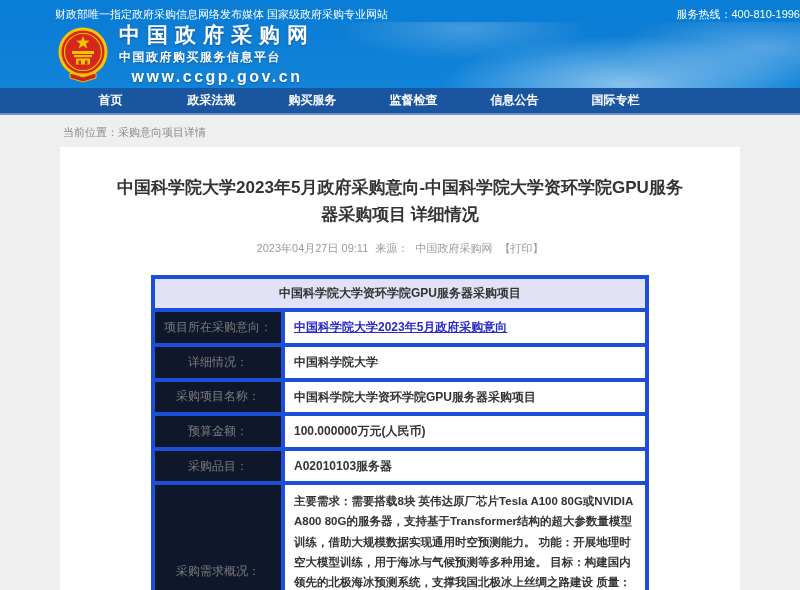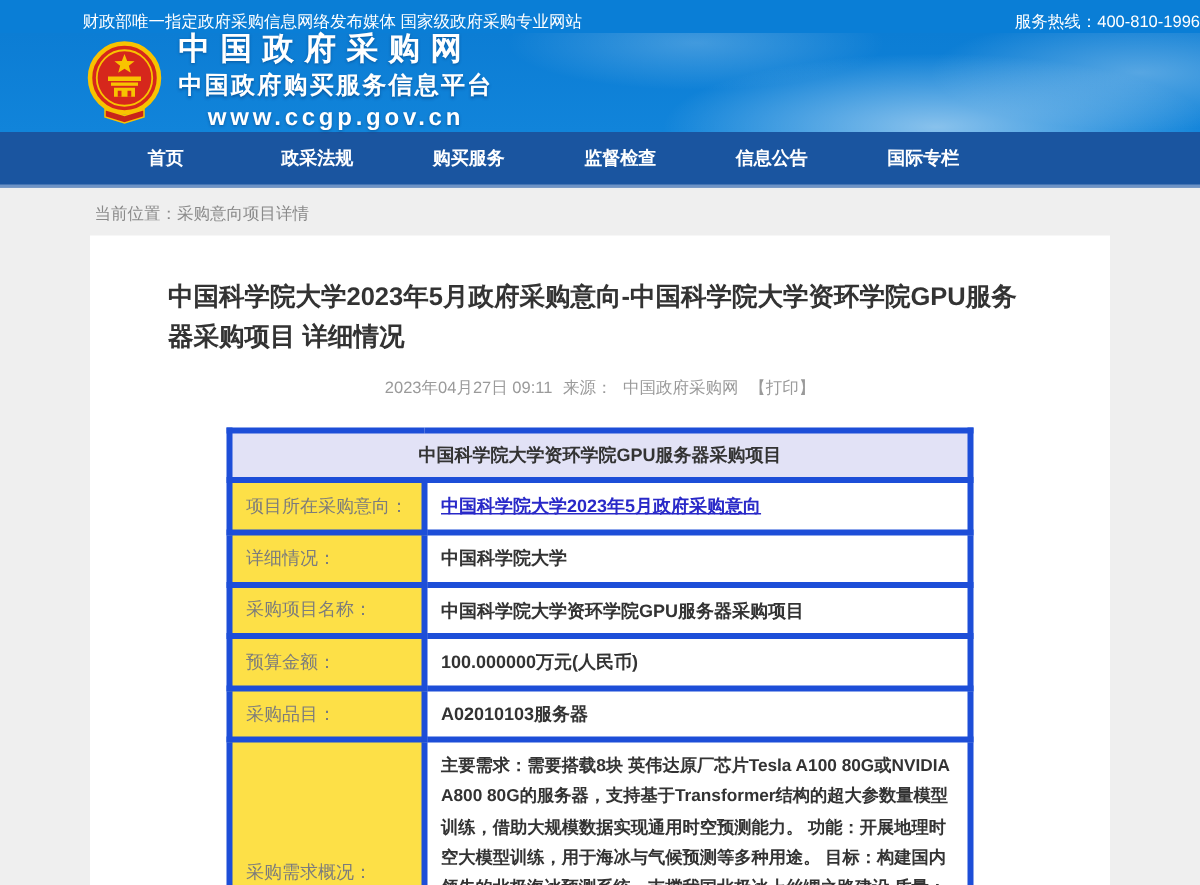--- a/index.html
+++ b/index.html
@@ -17,48 +17,48 @@
     background:
       radial-gradient(ellipse 260px 70px at 78% 95%, rgba(255,255,255,.50), rgba(255,255,255,0) 70%),
       radial-gradient(ellipse 180px 45px at 58% 10%, rgba(255,255,255,.22), rgba(255,255,255,0) 70%),
       radial-gradient(ellipse 200px 55px at 95% 40%, rgba(255,255,255,.30), rgba(255,255,255,0) 70%),
       linear-gradient(180deg,#0C7DD4 0%, #1184DA 100%);
     display:flex; align-items:center; }
   .logo-wrap { display:flex; align-items:center; margin-left:57px; }
   .emblem { width:52px; height:56px; flex:0 0 auto; }
   .brand { margin-left:10px; color:#FFF; text-shadow:0 1px 2px rgba(0,40,90,.45); }
   .site-name { font-size:21px; font-weight:bold; letter-spacing:7px; line-height:1.05; }
-  .site-subtitle { font-size:16px; font-weight:bold; letter-spacing:1.5px; margin-top:2px; }
+  .site-subtitle { font-size:12px; font-weight:bold; letter-spacing:1.5px; margin-top:2px; }
   .site-url { font-size:16px; font-weight:bold; letter-spacing:2.5px; text-align:center; margin-top:2px; }
 
   
-  .nav { height:37px; background:#1A55A0; border-bottom:2px solid #6E93C5;
+  .nav { height:27px; background:#1A55A0; border-bottom:2px solid #6E93C5;
          display:flex; align-items:center; padding-left:60px; }
   .nav-item { width:101px; text-align:center; color:#FFFFFF; font-size:12px;
               font-weight:bold; cursor:pointer; line-height:25px; }
 
   
   .breadcrumb { font-size:11px; color:#8A8A8A; margin:10px 0 7px 63px; }
 
   
   .card { width:680px; margin-left:60px; background:#FFFFFF; min-height:438px;
           padding:27px 0 24px 0; }
-  .article-title { font-size:17px; font-weight:bold; color:#333333; text-align:left;
+  .article-title { font-size:17px; font-weight:bold; color:#333333; text-align:center;
                    line-height:1.6; padding:0 52px; }
   .article-meta { text-align:center; font-size:11px; color:#9A9A9A; margin-top:13px; }
   .article-meta span { margin:0 2px; }
   .print-btn { cursor:pointer; }
 
   
   table.detail { width:498px; margin:19px auto 0 auto; border-collapse:collapse;
                  font-size:12px; }
   table.detail td { border:4px solid #1d4ed8; padding:6px 9px; }
   td.t-header { background:#E2E2F6; font-weight:bold; color:#333; text-align:center;
                 padding:7px 4px; }
-  td.t-label { width:85px; text-align:left; color:#7C7C7C; background:#fde047;
+  td.t-label { width:85px; text-align:center; color:#7C7C7C; background:#0f172a;
                font-weight:normal; white-space:nowrap; padding-right:6px; }
   td.t-value { color:#333333; font-weight:bold; line-height:1.55; }
   td.t-value a { color:#2929C8; font-weight:bold; text-decoration:underline; cursor:pointer; }
   .req-cell { line-height:1.75 !important; font-size:11.5px; }
 </style>
 </head>
 <body>
 
 <div class="topbar">
   <span class="slogan">财政部唯一指定政府采购信息网络发布媒体 国家级政府采购专业网站</span>

